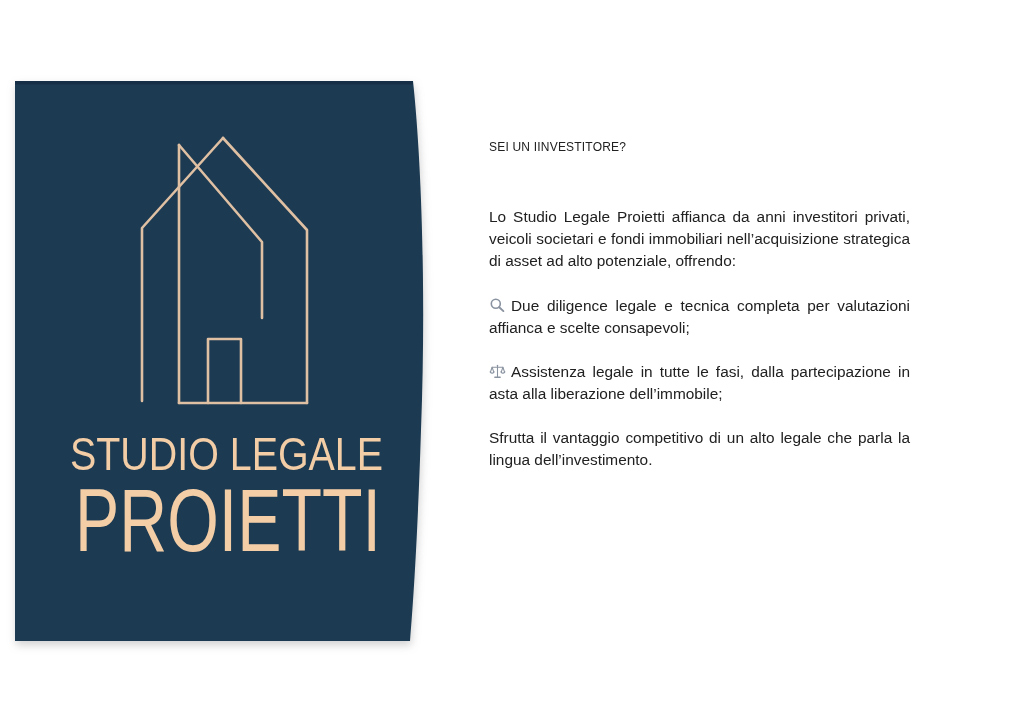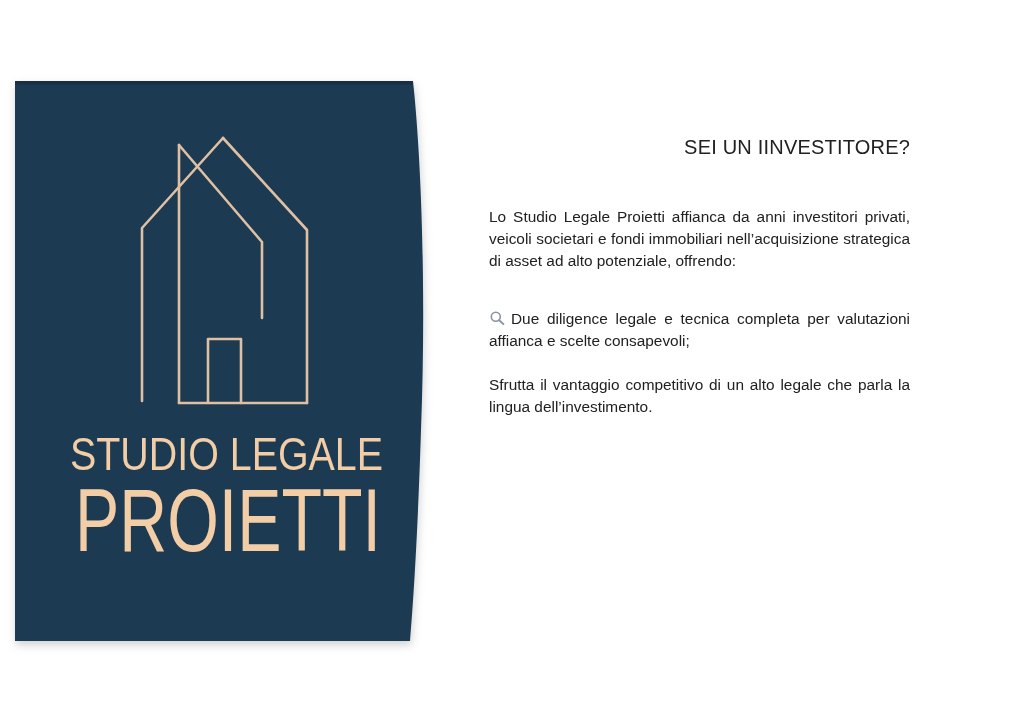--- a/index.html
+++ b/index.html
@@ -22,27 +22,27 @@
 
   
   .content {
     position: absolute;
     left: 489px; top: 136px; width: 421px;
     font-size: 15.4px; line-height: 22px;
     color: #212121;
     text-align: justify;
   }
   .content .title {
-    font-size: 20px; font-weight: 400;
-    text-align: right;
+    font-size: 12px; font-weight: 400;
+    text-align: left;
     margin: 0 0 48px 0;
     letter-spacing: 0.2px;
   }
   .content p { margin: 0 0 22px 0; }
-  .content p.intro { margin-bottom: 36px; }
+  .content p.intro { margin-bottom: 23px; }
   .content p.outro { margin-bottom: 0; }
   .ico {
     display: inline-block;
     width: 17px; height: 17px;
     margin-right: 5px;
     vertical-align: -3px;
   }
   .ico svg { display: block; }
 </style>
 </head>
@@ -77,19 +77,32 @@
 
     <p class="bullet">
       <span class="ico">
         <svg width="17" height="17" viewBox="0 0 17 17">
           <circle cx="6.8" cy="6.8" r="4.5" fill="none" stroke="#8a93a0" stroke-width="1.6"></circle>
           <line x1="10.2" y1="10.2" x2="14.4" y2="14.1" stroke="#8a93a0" stroke-width="1.9" stroke-linecap="round"></line>
         </svg>
       </span><span>Due diligence legale e tecnica completa per valutazioni affianca e scelte consapevoli;</span>
     </p>
 
+    <p class="bullet">
+      <span class="ico">
+        <svg width="17" height="17" viewBox="0 0 17 17" fill="none" stroke="#8a93a0" stroke-width="1.1" stroke-linecap="round">
+          <line x1="8.5" y1="2.2" x2="8.5" y2="13.6"></line>
+          <line x1="3.1" y1="4.3" x2="13.9" y2="4.3"></line>
+          <path d="M3.1,4.3 L1.5,8.9 M3.1,4.3 L4.7,8.9"></path>
+          <path d="M1.1,8.9 Q3.1,11.5 5.1,8.9"></path>
+          <path d="M13.9,4.3 L12.3,8.9 M13.9,4.3 L15.5,8.9"></path>
+          <path d="M11.9,8.9 Q13.9,11.5 15.9,8.9"></path>
+          <line x1="5.9" y1="14.2" x2="11.1" y2="14.2" stroke-width="1.5"></line>
+        </svg>
+      </span><span>Assistenza legale in tutte le fasi, dalla partecipazione in asta alla liberazione dell’immobile;</span>
+    </p>
 
 
 
     <p class="outro">Sfrutta il vantaggio competitivo di un alto legale che parla la lingua dell’investimento.</p>
 
   </div>
 </div>
 
 </body></html>

